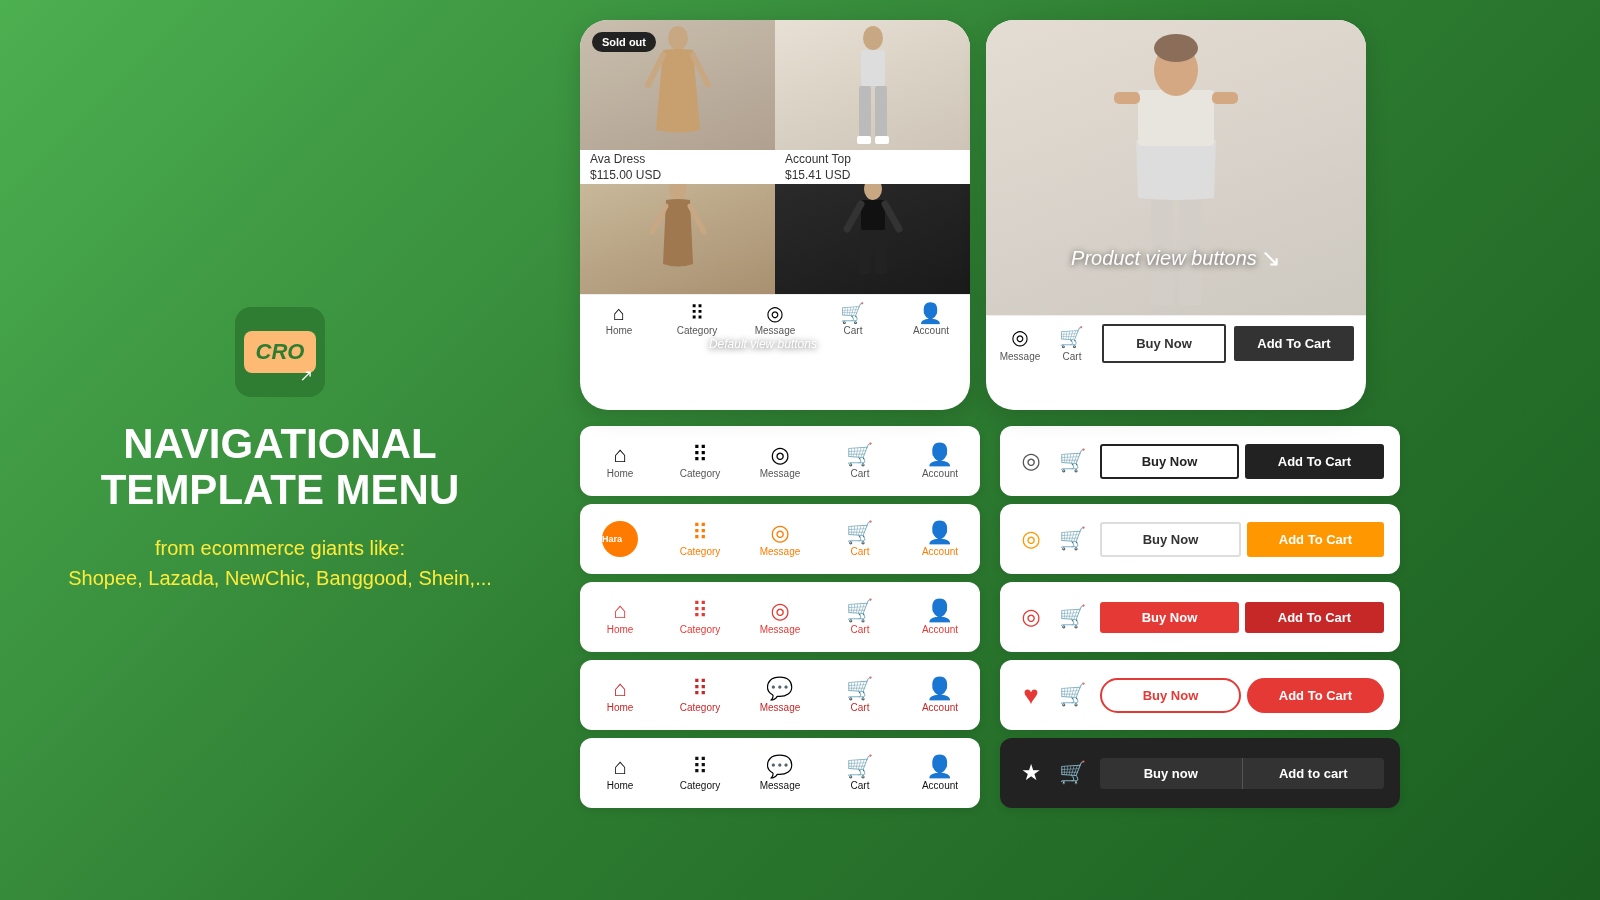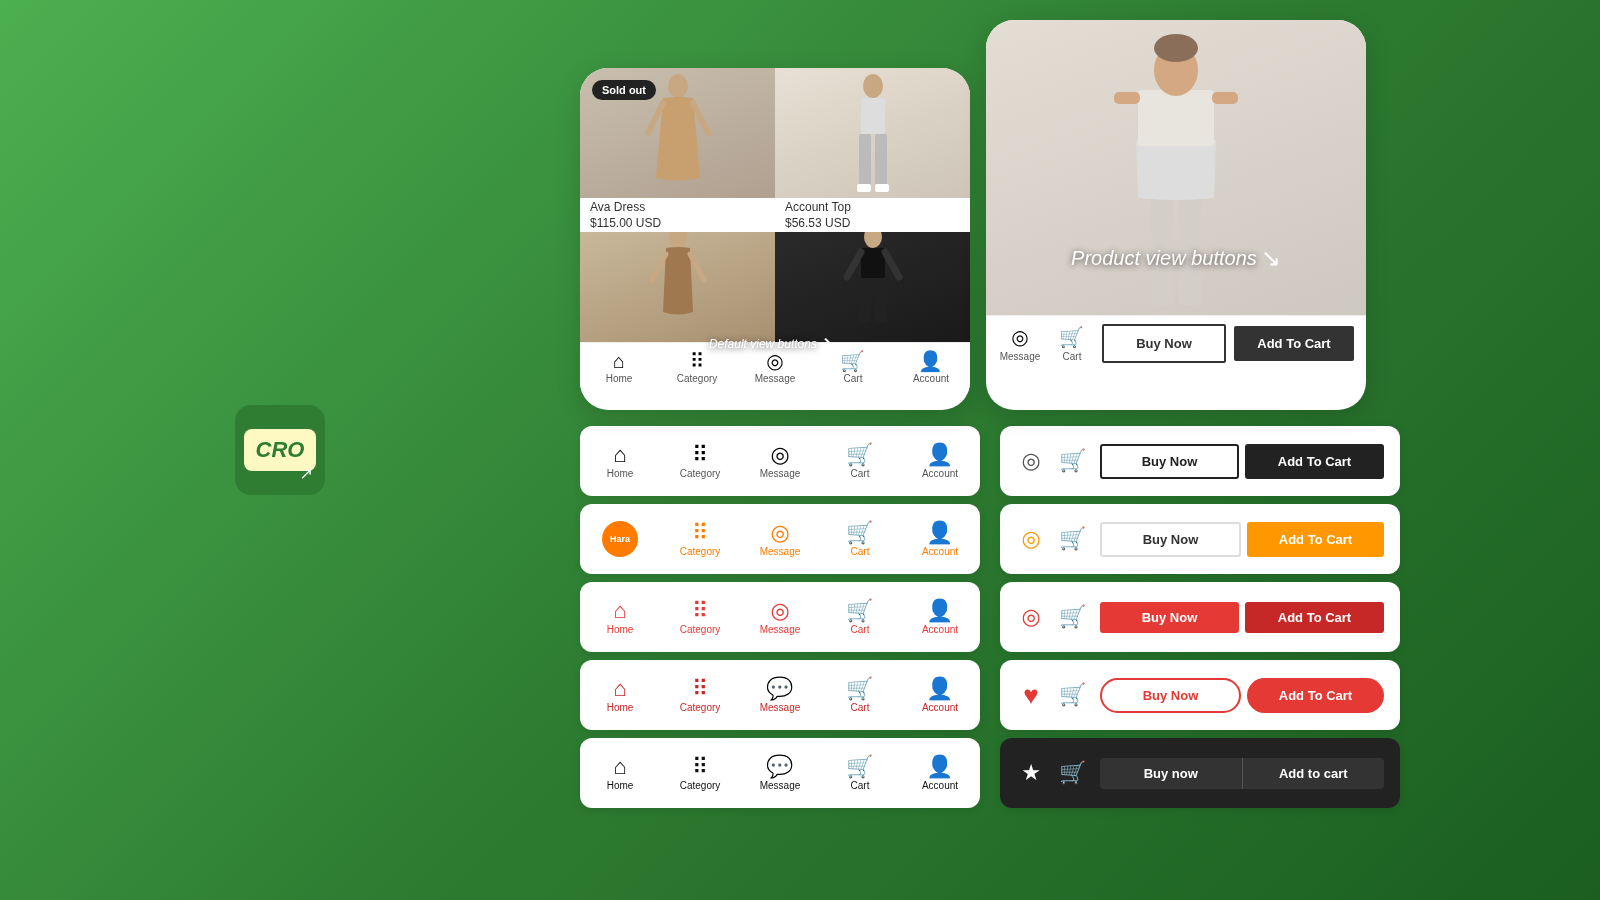--- a/index.html
+++ b/index.html
@@ -26,21 +26,21 @@
     .logo-box {
       width: 90px; height: 90px;
       background: #2e7d32;
       border-radius: 16px;
       display: flex;
       align-items: center;
       justify-content: center;
       position: relative;
     }
     .logo-box-inner {
-      background: #fef9c3;
+      background: #fdba74;
       border-radius: 8px;
       padding: 8px 12px;
       display: flex;
       align-items: center;
       justify-content: center;
     }
     .logo-text {
       font-weight: 900;
       font-size: 22px;
       color: #2e7d32;
@@ -248,21 +248,21 @@
     .nav-row-card.red .nav-label-sm { color: #e53935; }
     .nav-row-card.dark-red .nav-icon-sm,
     .nav-row-card.dark-red .nav-label-sm { color: #c62828; }
     .nav-row-card.black .nav-icon-sm,
     .nav-row-card.black .nav-label-sm { color: #111; }
 
     .hara-logo {
       width: 36px; height: 36px;
       background: #ff7b00;
       border-radius: 50%;
-      display: flex; align-items: center; justify-content: center;
+      display: flex; align-items: center; 
       font-size: 10px; font-weight: 700; color: white;
     }
 
     
     .btn-row-card {
       background: white;
       border-radius: 12px;
       padding: 8px 16px;
       display: flex;
       align-items: center;
@@ -403,28 +403,38 @@
 </head>
 <body>
 
 <div class="left-panel">
   <div class="logo-box">
     <div class="logo-box-inner">
       <span class="logo-text">CRO</span>
     </div>
     <span class="logo-cursor">↗</span>
   </div>
+  <div class="title-section">
+    <div class="main-title">
+      <div>NAVIGATIONAL</div>
+      <div>TEMPLATE MENU</div>
+    </div>
+    <p class="subtitle">
+      <span>from ecommerce giants like:</span><br>
+      <span style="color:#ffeb3b;">Shopee, Lazada, NewChic, Banggood, Shein,...</span>
+    </p>
+  </div>
 </div>
 
 <div class="right-panel">
   <div class="main-content">
 
     <div class="top-phones">
 
-      <div class="phone-card" style="max-width:390px;margin-top:48px;">
+      <div class="phone-card" style="max-width:390px;">
         <div class="phone-card-inner">
 
           <div class="product-grid">
 
             <div>
               <div class="product-img dress">
                 <span class="sold-out-badge">Sold out</span>
 
                 <svg class="dress-figure human-fig" viewBox="0 0 80 130">
 
@@ -449,21 +459,21 @@
                   <ellipse cx="40" cy="18" rx="10" ry="12" fill="#c8a882"></ellipse>
                   <rect x="28" y="30" width="24" height="36" rx="2" fill="#ddd"></rect>
                   <rect x="26" y="66" width="12" height="54" rx="2" fill="#bbb"></rect>
                   <rect x="42" y="66" width="12" height="54" rx="2" fill="#bbb"></rect>
                   <rect x="24" y="116" width="14" height="8" rx="2" fill="white"></rect>
                   <rect x="42" y="116" width="14" height="8" rx="2" fill="white"></rect>
                 </svg>
               </div>
               <div class="product-info">
                 <div class="product-name">Account Top</div>
-                <div class="product-price">$56.53 USD</div>
+                <div class="product-price">$15.41 USD</div>
               </div>
             </div>
 
             <div>
               <div class="product-img outfit1" style="height:110px;">
                 <svg class="dress-figure human-fig" viewBox="0 0 80 110">
                   <ellipse cx="40" cy="15" rx="9" ry="11" fill="#c8a882"></ellipse>
                   <path d="M28 26 Q40 24 52 26 L55 90 Q40 95 25 90 Z" fill="#a07850"></path>
                   <line x1="28" y1="32" x2="14" y2="58" stroke="#c8a882" stroke-width="5" stroke-linecap="round"></line>
                   <line x1="52" y1="32" x2="66" y2="58" stroke="#c8a882" stroke-width="5" stroke-linecap="round"></line>

